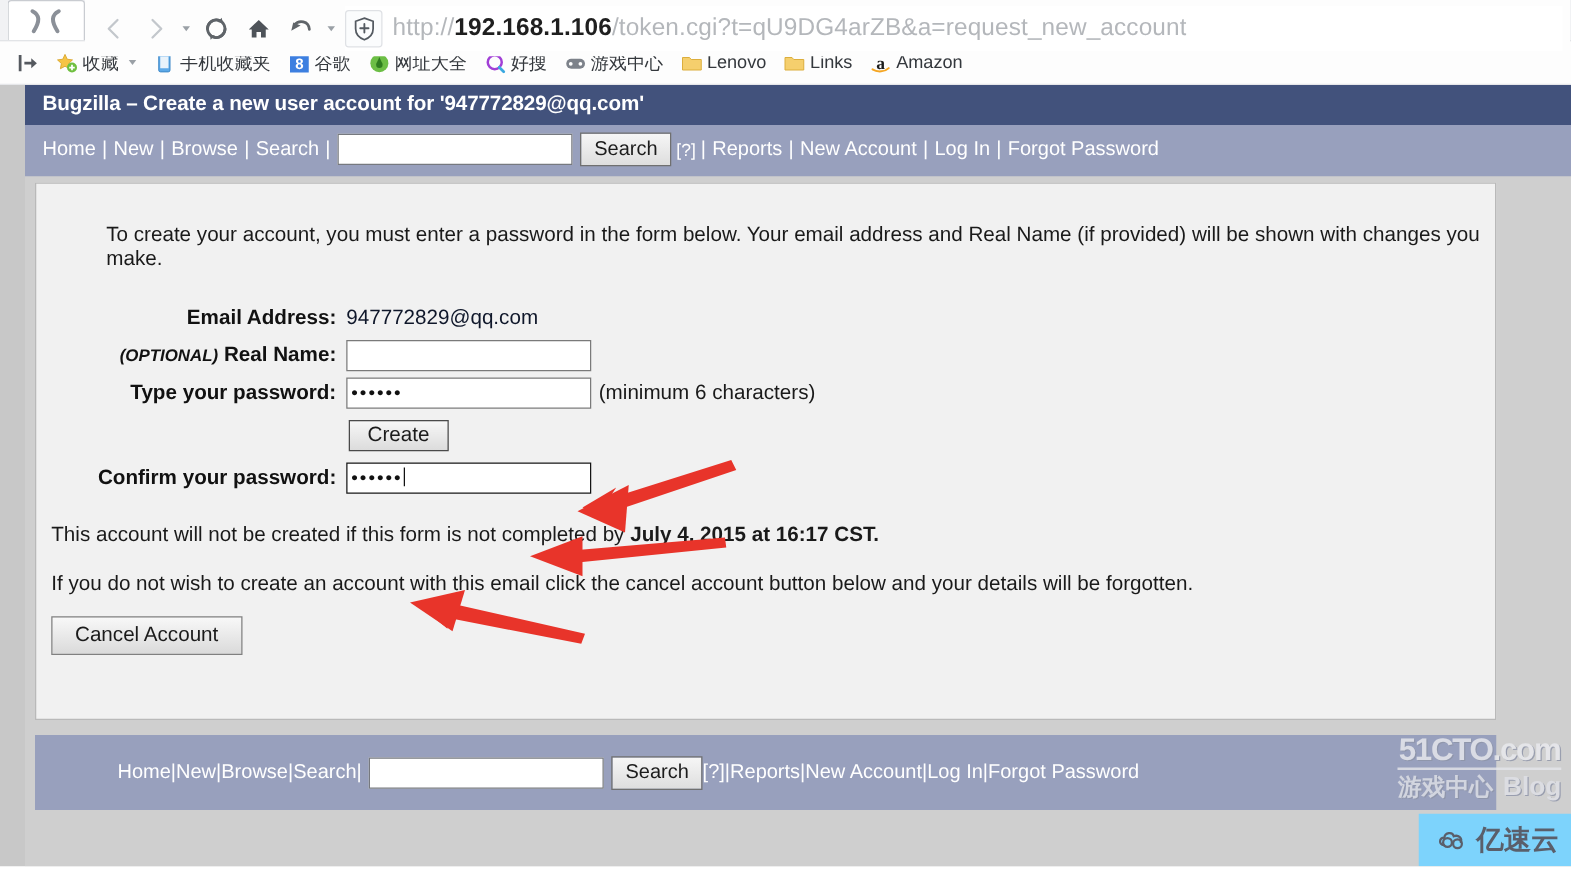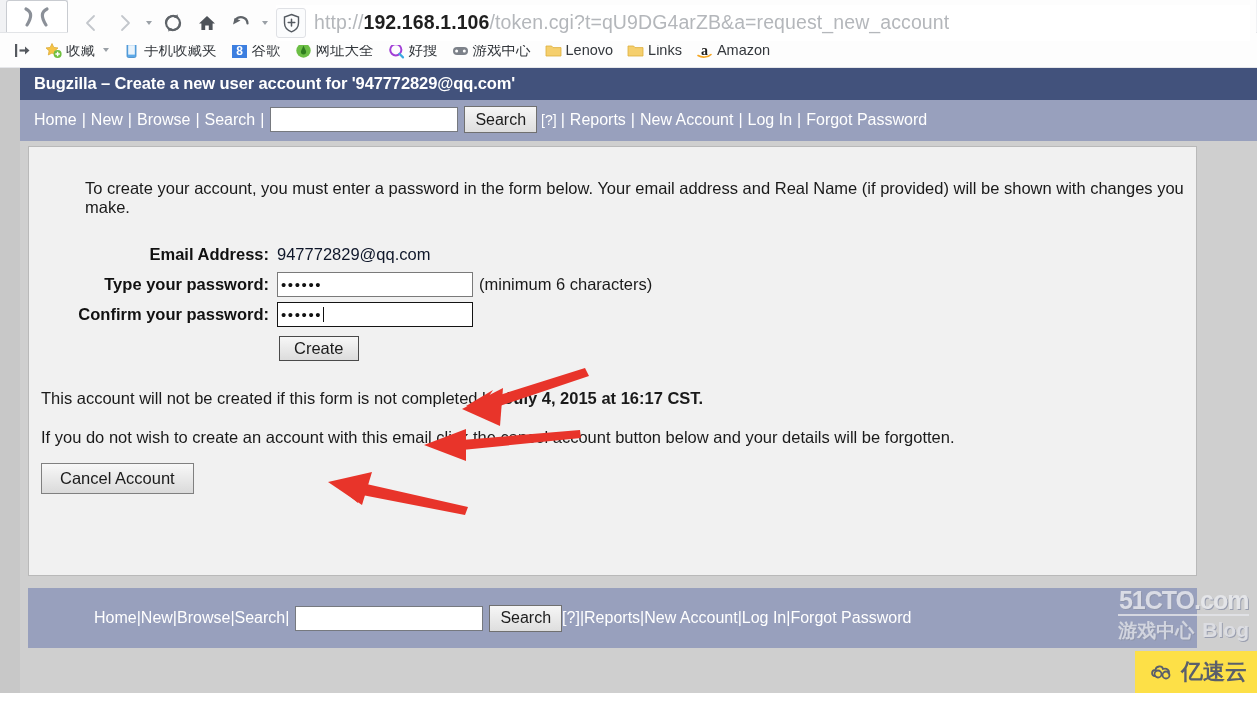--- a/index.html
+++ b/index.html
@@ -294,21 +294,21 @@
   #wm-51cto .l2 {
     margin-top: 3px;
     font-size: 19px; font-weight: bold;
     color: #dfe1e7;
     text-shadow: 1px 1px 0 #8e94a8;
   }
   #wm-51cto .l2 .blog { font-size: 21px; margin-left: 8px; }
   #wm-yisu {
     position: absolute;
     right: 0; bottom: 0;
-    background: #fde047;
+    background: #7dd3fc;
     padding: 6px 10px 6px 14px;
     display: flex; align-items: center; gap: 6px;
     font-size: 22px; font-weight: bold;
     color: #5a5f6b;
   }
 </style>
 </head>
 <body>
 
 <div id="browser-chrome">
@@ -475,43 +475,50 @@
 
     <div id="content-box">
 
       <div class="intro">To create your account, you must enter a password in the form below. Your email address and Real Name (if provided) will be shown with changes you make.</div>
 
       <table class="form-table">
         <tbody>
             <tr>
           <td class="lbl-cell">Email Address:</td>
           <td><span class="email-val">947772829@qq.com</span></td>
+          <td></td>
+        </tr>
+        <tr>
+          <td class="lbl-cell"><span class="optional">(OPTIONAL)</span> <span>Real Name:</span></td>
+          <td>
+                <input class="txtfield" type="text" value="" style="">
+              </td>
           <td></td>
         </tr>
         <tr>
           <td class="lbl-cell">Type your password:</td>
           <td>
             <div class="txtfield">
               <span class="dots">••••••</span>
             </div>
           </td>
           <td><span class="hint">(minimum 6 characters)</span></td>
         </tr>
         <tr>
+          <td class="lbl-cell" style="height:38px;"></td>
+          <td><button class="create-btn">Create</button></td>
+          <td></td>
+        </tr>
+        <tr>
           <td class="lbl-cell">Confirm your password:</td>
           <td>
             <div class="txtfield focused">
               <span class="dots">••••••</span><i class="caret-bar"></i>
             </div>
           </td>
-          <td></td>
-        </tr>
-        <tr>
-          <td class="lbl-cell" style="height:38px;"></td>
-          <td><button class="create-btn">Create</button></td>
           <td></td>
         </tr>
       </tbody>
         </table>
 
       <div class="note">
         <span>This account will not be created if this form is not completed by </span><b>July 4, 2015 at 16:17</b><b> CST.</b>
       </div>
 
       <div class="note" style="padding-top:20px;">If you do not wish to create an account with this email click the cancel account button below and your details will be forgotten.</div>

